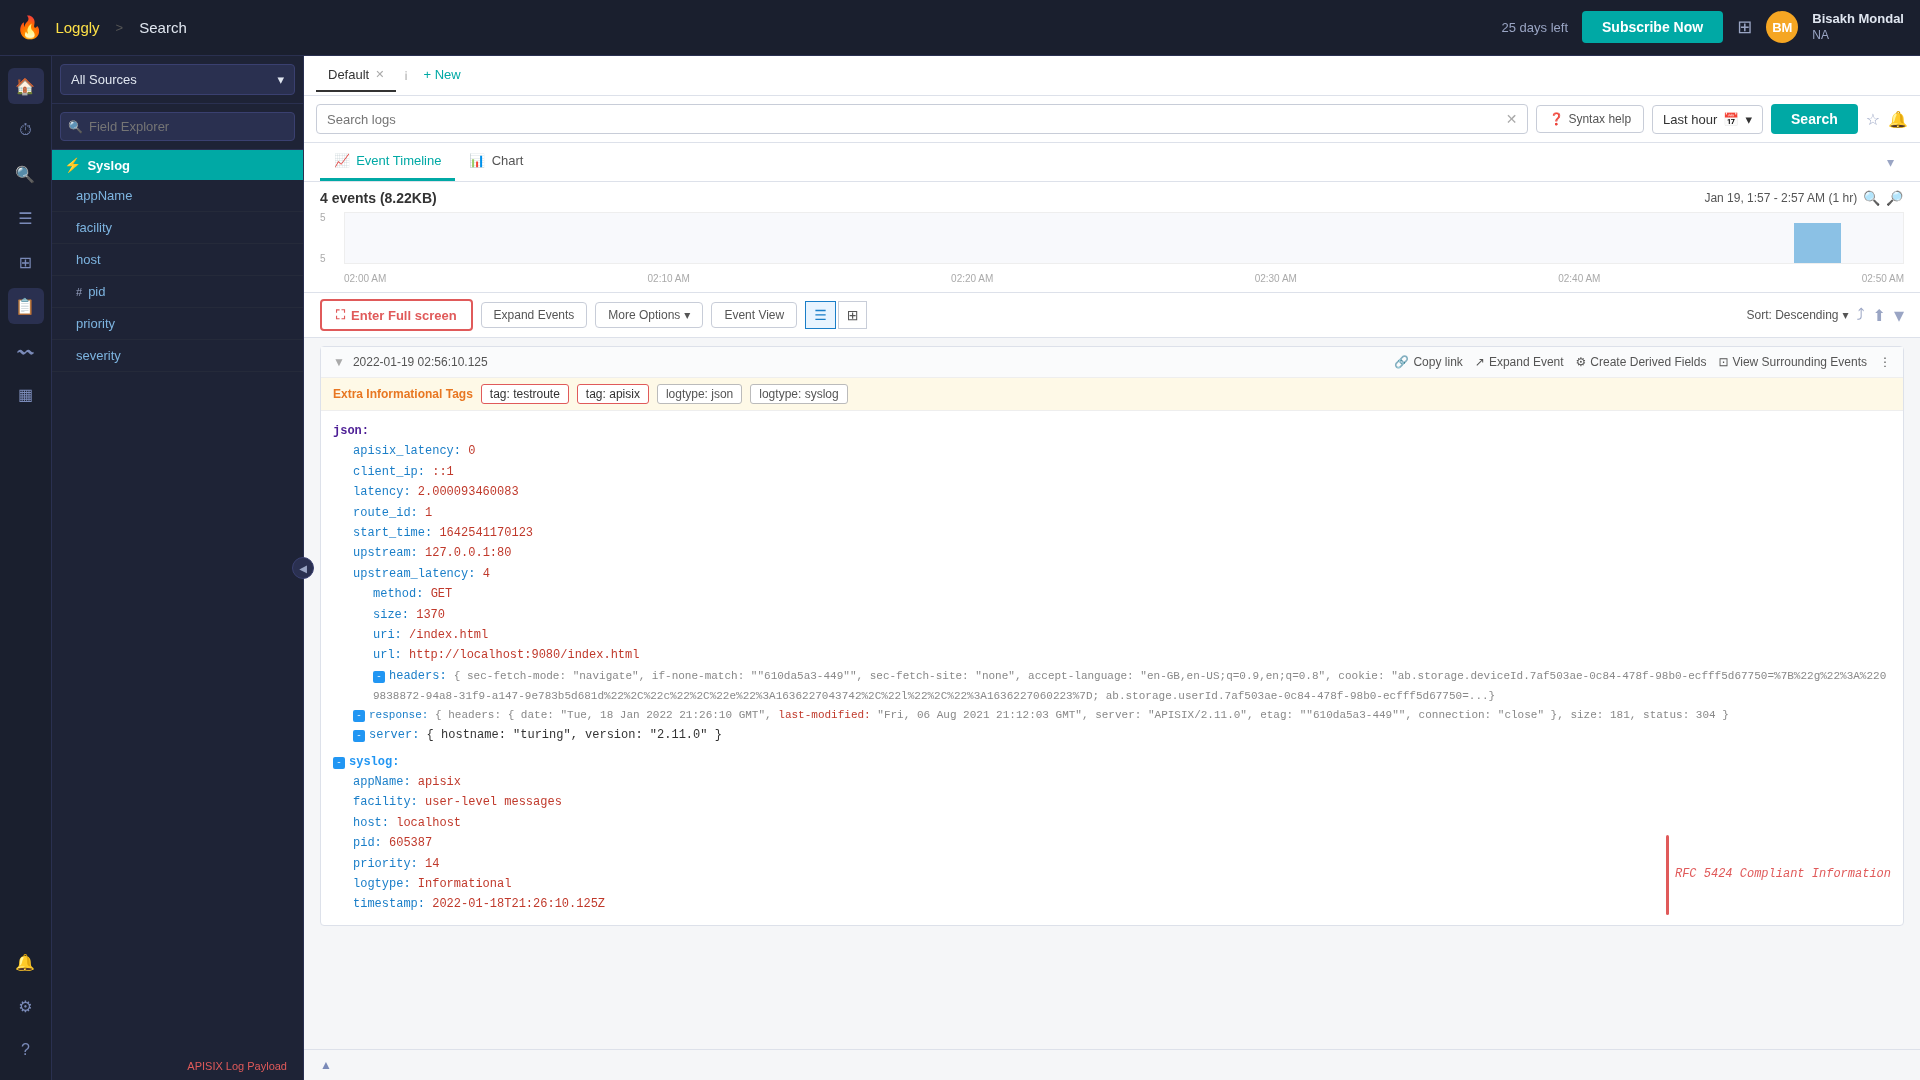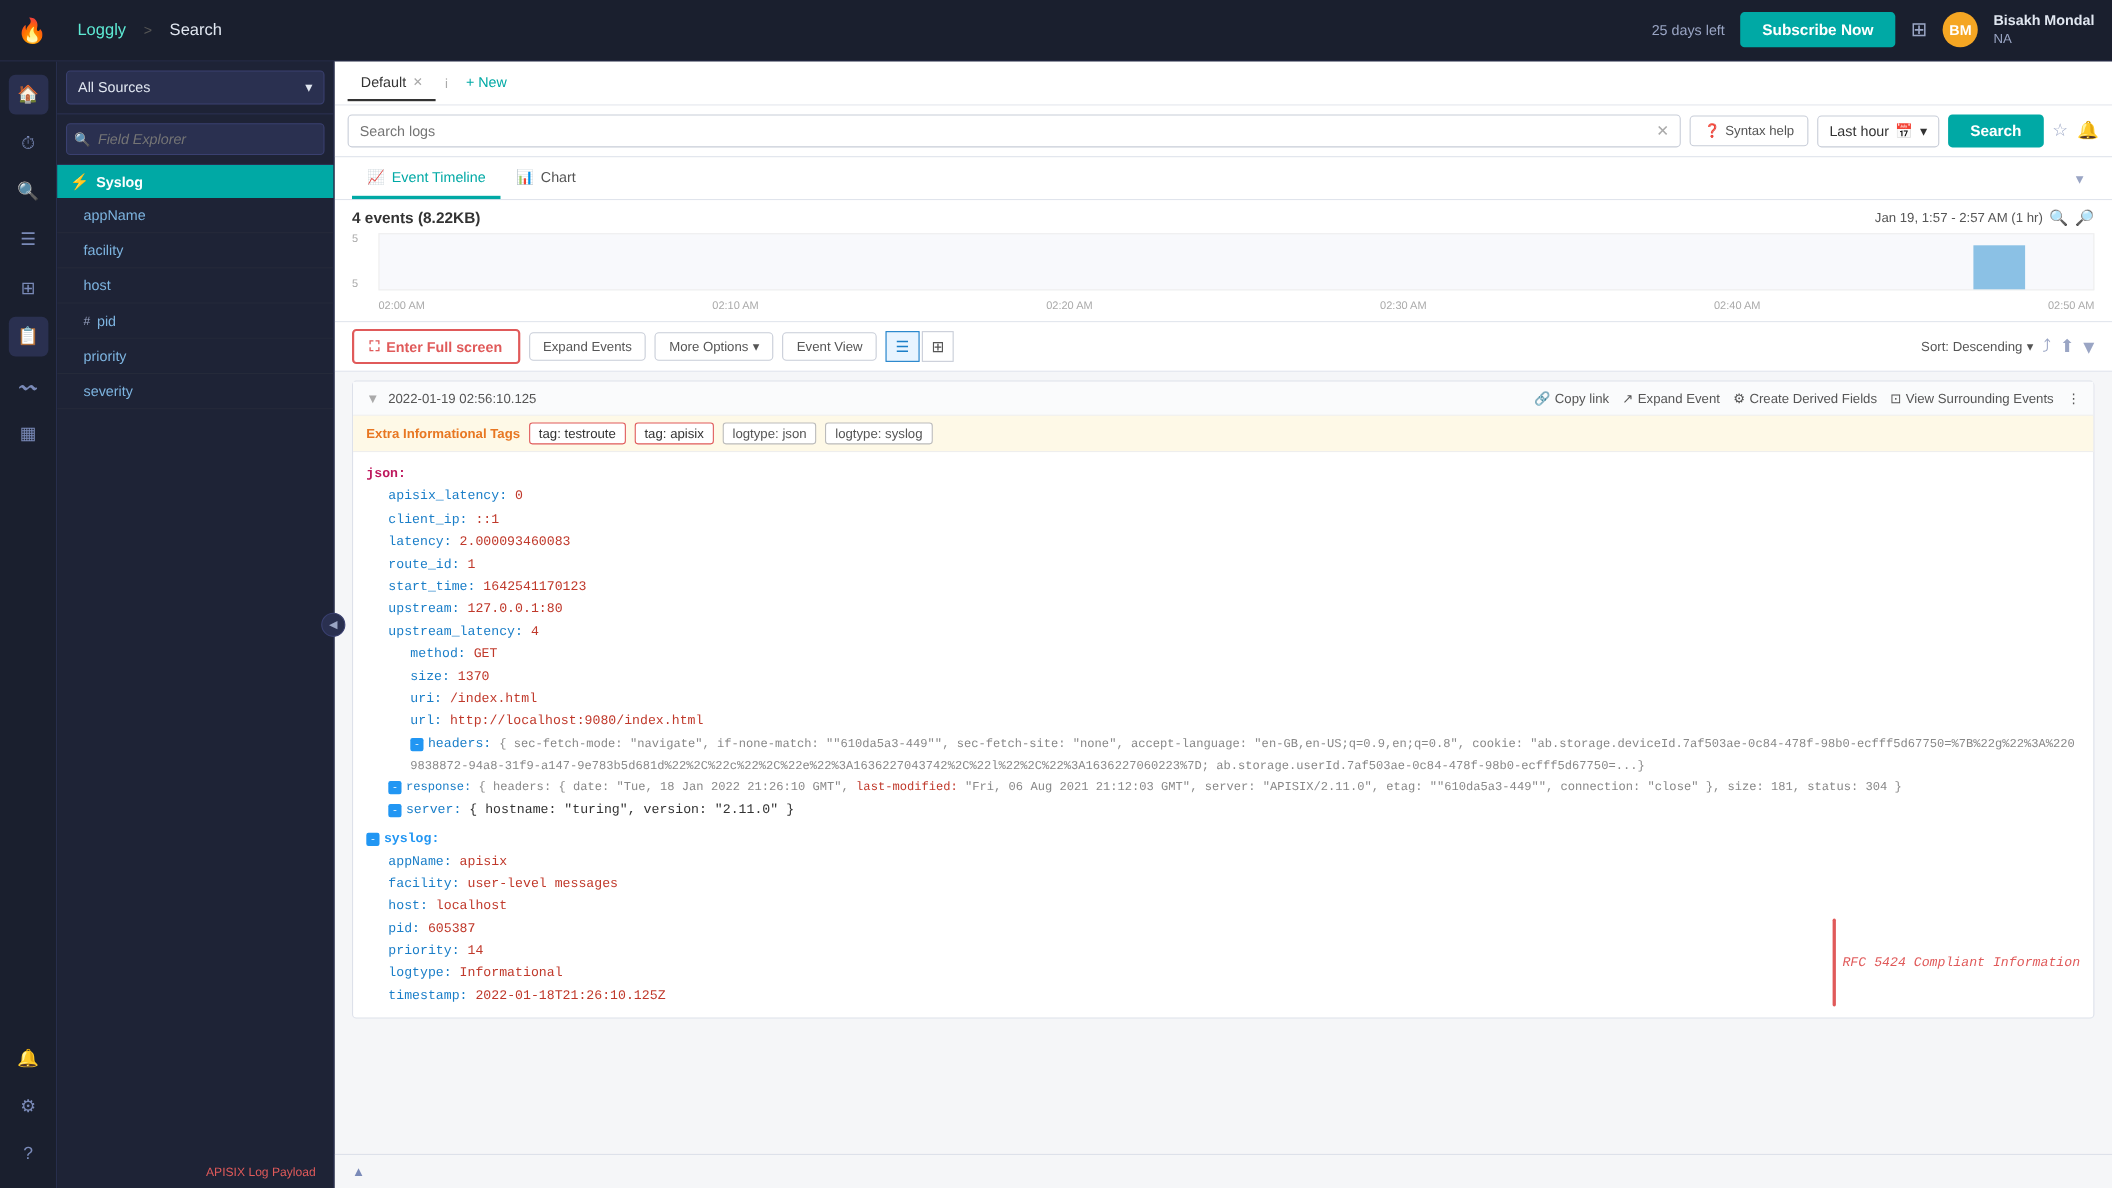--- a/index.html
+++ b/index.html
@@ -5,21 +5,21 @@
     * { box-sizing: border-box; margin: 0; padding: 0; }
     body { font-family: 'Segoe UI', Arial, sans-serif; background: #1a1f2e; color: #cdd6f4; font-size: 13px; overflow: hidden; }
 
     
     .top-nav {
       display: flex; align-items: center; justify-content: space-between;
       background: #1a1f2e; height: 56px; padding: 0 16px; border-bottom: 1px solid #2a3050;
     }
     .top-nav-left { display: flex; align-items: center; gap: 12px; }
     .logo { color: #f5a623; font-size: 22px; }
-    .nav-brand { color: #5eead4; font-size: 15px; margin-left: 15px; }
+    .nav-brand { color: #fde047; font-size: 15px; }
     .nav-sep { color: #555; margin: 0 4px; }
     .nav-title { color: #e0e6f0; font-size: 15px; font-weight: 500; }
     .top-nav-right { display: flex; align-items: center; gap: 14px; }
     .days-left { color: #9aa5c4; font-size: 13px; }
     .subscribe-btn {
       background: #00a9a5; color: #fff; border: none; border-radius: 4px;
       padding: 8px 20px; font-size: 14px; font-weight: 600; cursor: pointer;
     }
     .grid-icon, .user-avatar { color: #9aa5c4; cursor: pointer; }
     .user-avatar {
@@ -48,21 +48,21 @@
     }
     .sources-section { padding: 8px; border-bottom: 1px solid #2a3050; }
     .sources-btn {
       width: 100%; background: #2a3050; border: 1px solid #3a4070; color: #e0e6f0;
       padding: 7px 10px; border-radius: 4px; display: flex; align-items: center; justify-content: space-between;
       cursor: pointer; font-size: 13px;
     }
     .field-search { padding: 8px; border-bottom: 1px solid #2a3050; }
     .field-search input {
       width: 100%; background: #2a3050; border: 1px solid #3a4070; border-radius: 4px;
-      color: #e0e6f0; padding: 6px 10px 6px 28px; font-size: 13px; font-style: italic;
+      color: #e0e6f0; padding: 6px 10px 6px 28px; font-size: 13px;
     }
     .field-search-wrap { position: relative; }
     .field-search-wrap .search-ico {
       position: absolute; left: 8px; top: 50%; transform: translateY(-50%); color: #7a8ab8; font-size: 12px;
     }
     .syslog-header {
       background: #00a9a5; color: #fff; padding: 7px 12px; font-size: 13px; font-weight: 600;
       display: flex; align-items: center; gap: 6px;
     }
     .syslog-header .syslog-icon { font-size: 14px; }
@@ -437,21 +437,21 @@
 
           <div class="tags-row">
             <span class="tags-label">Extra Informational Tags</span>
             <span class="tag-badge">tag: testroute</span>
             <span class="tag-badge">tag: apisix</span>
             <span class="logtype-badge">logtype: json</span>
             <span class="logtype-badge">logtype: syslog</span>
           </div>
 
           <div class="log-content">
-            <span style="color:#be185d; font-weight:600;">json:</span><br>
+            <span style="color:#4c1d95; font-weight:600;">json:</span><br>
             <span class="indent-1"><span class="k">apisix_latency:</span> <span class="v-num">0</span></span>
             <span class="indent-1"><span class="k">client_ip:</span> <span class="v">::1</span></span>
             <span class="indent-1"><span class="k">latency:</span> <span class="v-num">2.000093460083</span></span>
             <span class="indent-1"><span class="k">route_id:</span> <span class="v-num">1</span></span>
             <span class="indent-1"><span class="k">start_time:</span> <span class="v-num">1642541170123</span></span>
             <span class="indent-1"><span class="k">upstream:</span> <span class="v">127.0.0.1:80</span></span>
             <span class="indent-1"><span class="k">upstream_latency:</span> <span class="v-num">4</span></span>
             <span class="indent-2"><span class="k">method:</span> <span class="v">GET</span></span>
             <span class="indent-2"><span class="k">size:</span> <span class="v-num">1370</span></span>
             <span class="indent-2"><span class="k">uri:</span> <span class="v">/index.html</span></span>

